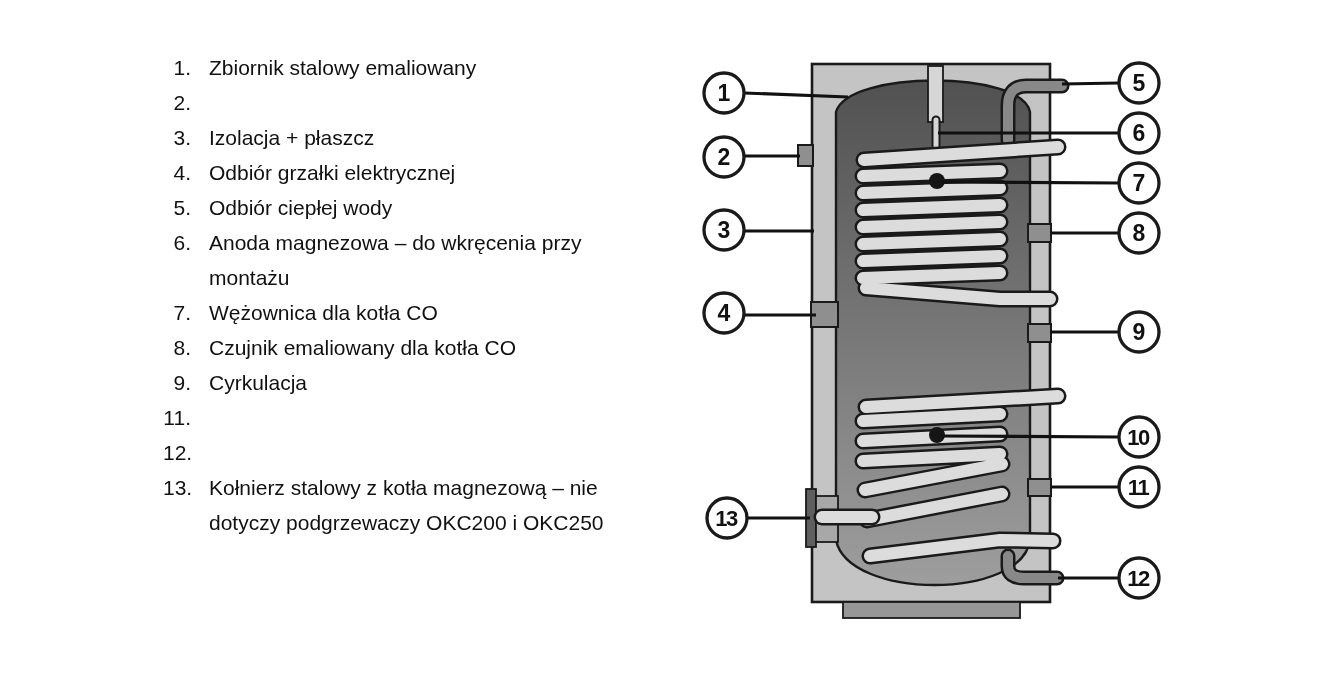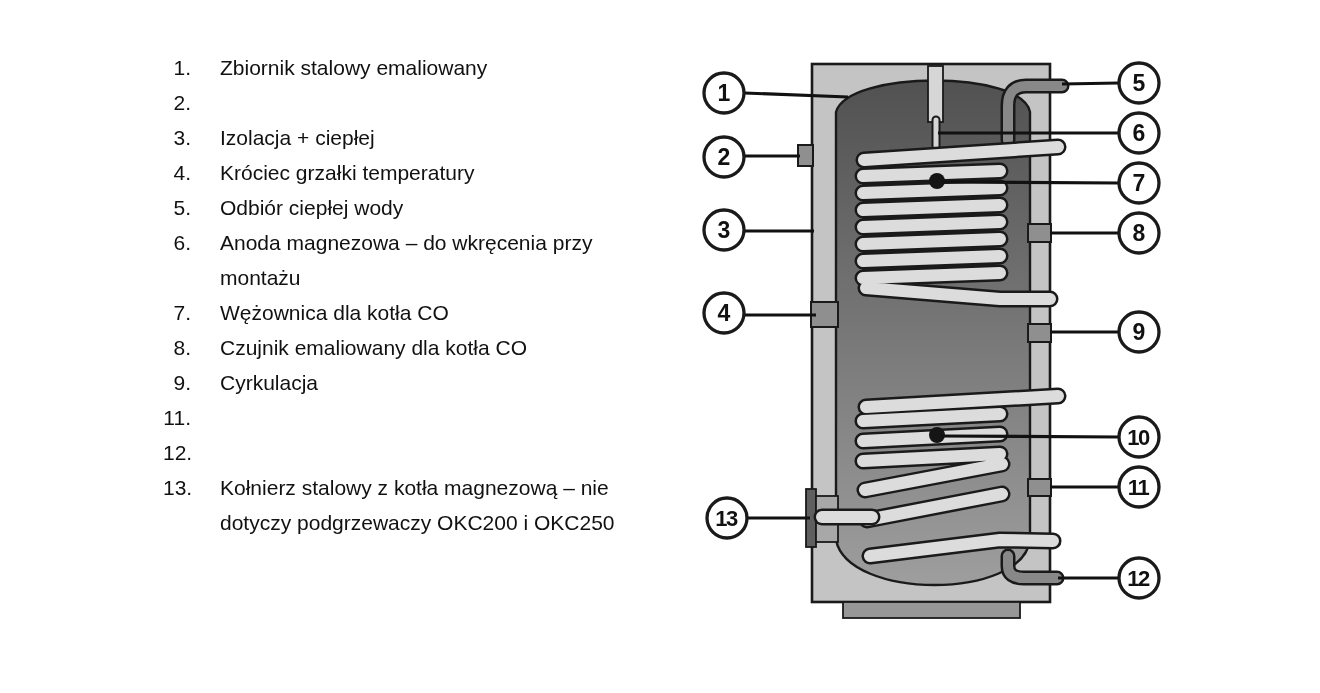--- a/index.html
+++ b/index.html
@@ -5,21 +5,21 @@
   html,body{margin:0;padding:0;background:#ffffff;}
   body{width:1320px;height:693px;position:relative;overflow:hidden;
        font-family:"Liberation Sans", sans-serif;color:#111;}
   .stage{position:absolute;inset:0;}
 
   
   .legend{position:absolute;left:163px;top:50px;width:478px;
           font-size:21px;line-height:35px;}
   .legend-row{display:flex;align-items:flex-start;}
   .legend-num{flex:none;width:28px;text-align:right;}
-  .legend-txt{flex:1;margin-left:29px;}
+  .legend-txt{flex:1;margin-left:18px;}
 
   
   svg{position:absolute;left:0;top:0;}
   .shell{stroke:#1a1a1a;stroke-width:2.6;}
   .vessel{stroke:#1a1a1a;stroke-width:2.4;}
   .port{stroke:#1a1a1a;stroke-width:2;}
   .block{stroke:#1a1a1a;stroke-width:1.8;}
   .tube-o{fill:none;stroke:#1a1a1a;stroke-width:17;stroke-linecap:round;stroke-linejoin:round;}
   .tube-f{fill:none;stroke:#dcdcdc;stroke-width:12;stroke-linecap:round;stroke-linejoin:round;}
   .pipe-o{fill:none;stroke:#1a1a1a;stroke-width:15;stroke-linecap:round;stroke-linejoin:round;}
@@ -41,25 +41,25 @@
   <div class="legend">
     <div class="legend-row">
         <span class="legend-num">1.</span>
         <span class="legend-txt">Zbiornik stalowy emaliowany</span>
       </div>
     <div class="legend-row">
         <span class="legend-num">2.</span>
       </div>
     <div class="legend-row">
         <span class="legend-num">3.</span>
-        <span class="legend-txt">Izolacja + ciepłej</span>
+        <span class="legend-txt">Izolacja + płaszcz</span>
       </div>
     <div class="legend-row">
         <span class="legend-num">4.</span>
-        <span class="legend-txt">Króciec grzałki temperatury</span>
+        <span class="legend-txt">Odbiór grzałki elektrycznej</span>
       </div>
     <div class="legend-row">
         <span class="legend-num">5.</span>
         <span class="legend-txt">Odbiór ciepłej wody</span>
       </div>
     <div class="legend-row">
         <span class="legend-num">6.</span>
         <span class="legend-txt">Anoda magnezowa – do wkręcenia przy montażu</span>
       </div>
     <div class="legend-row">

